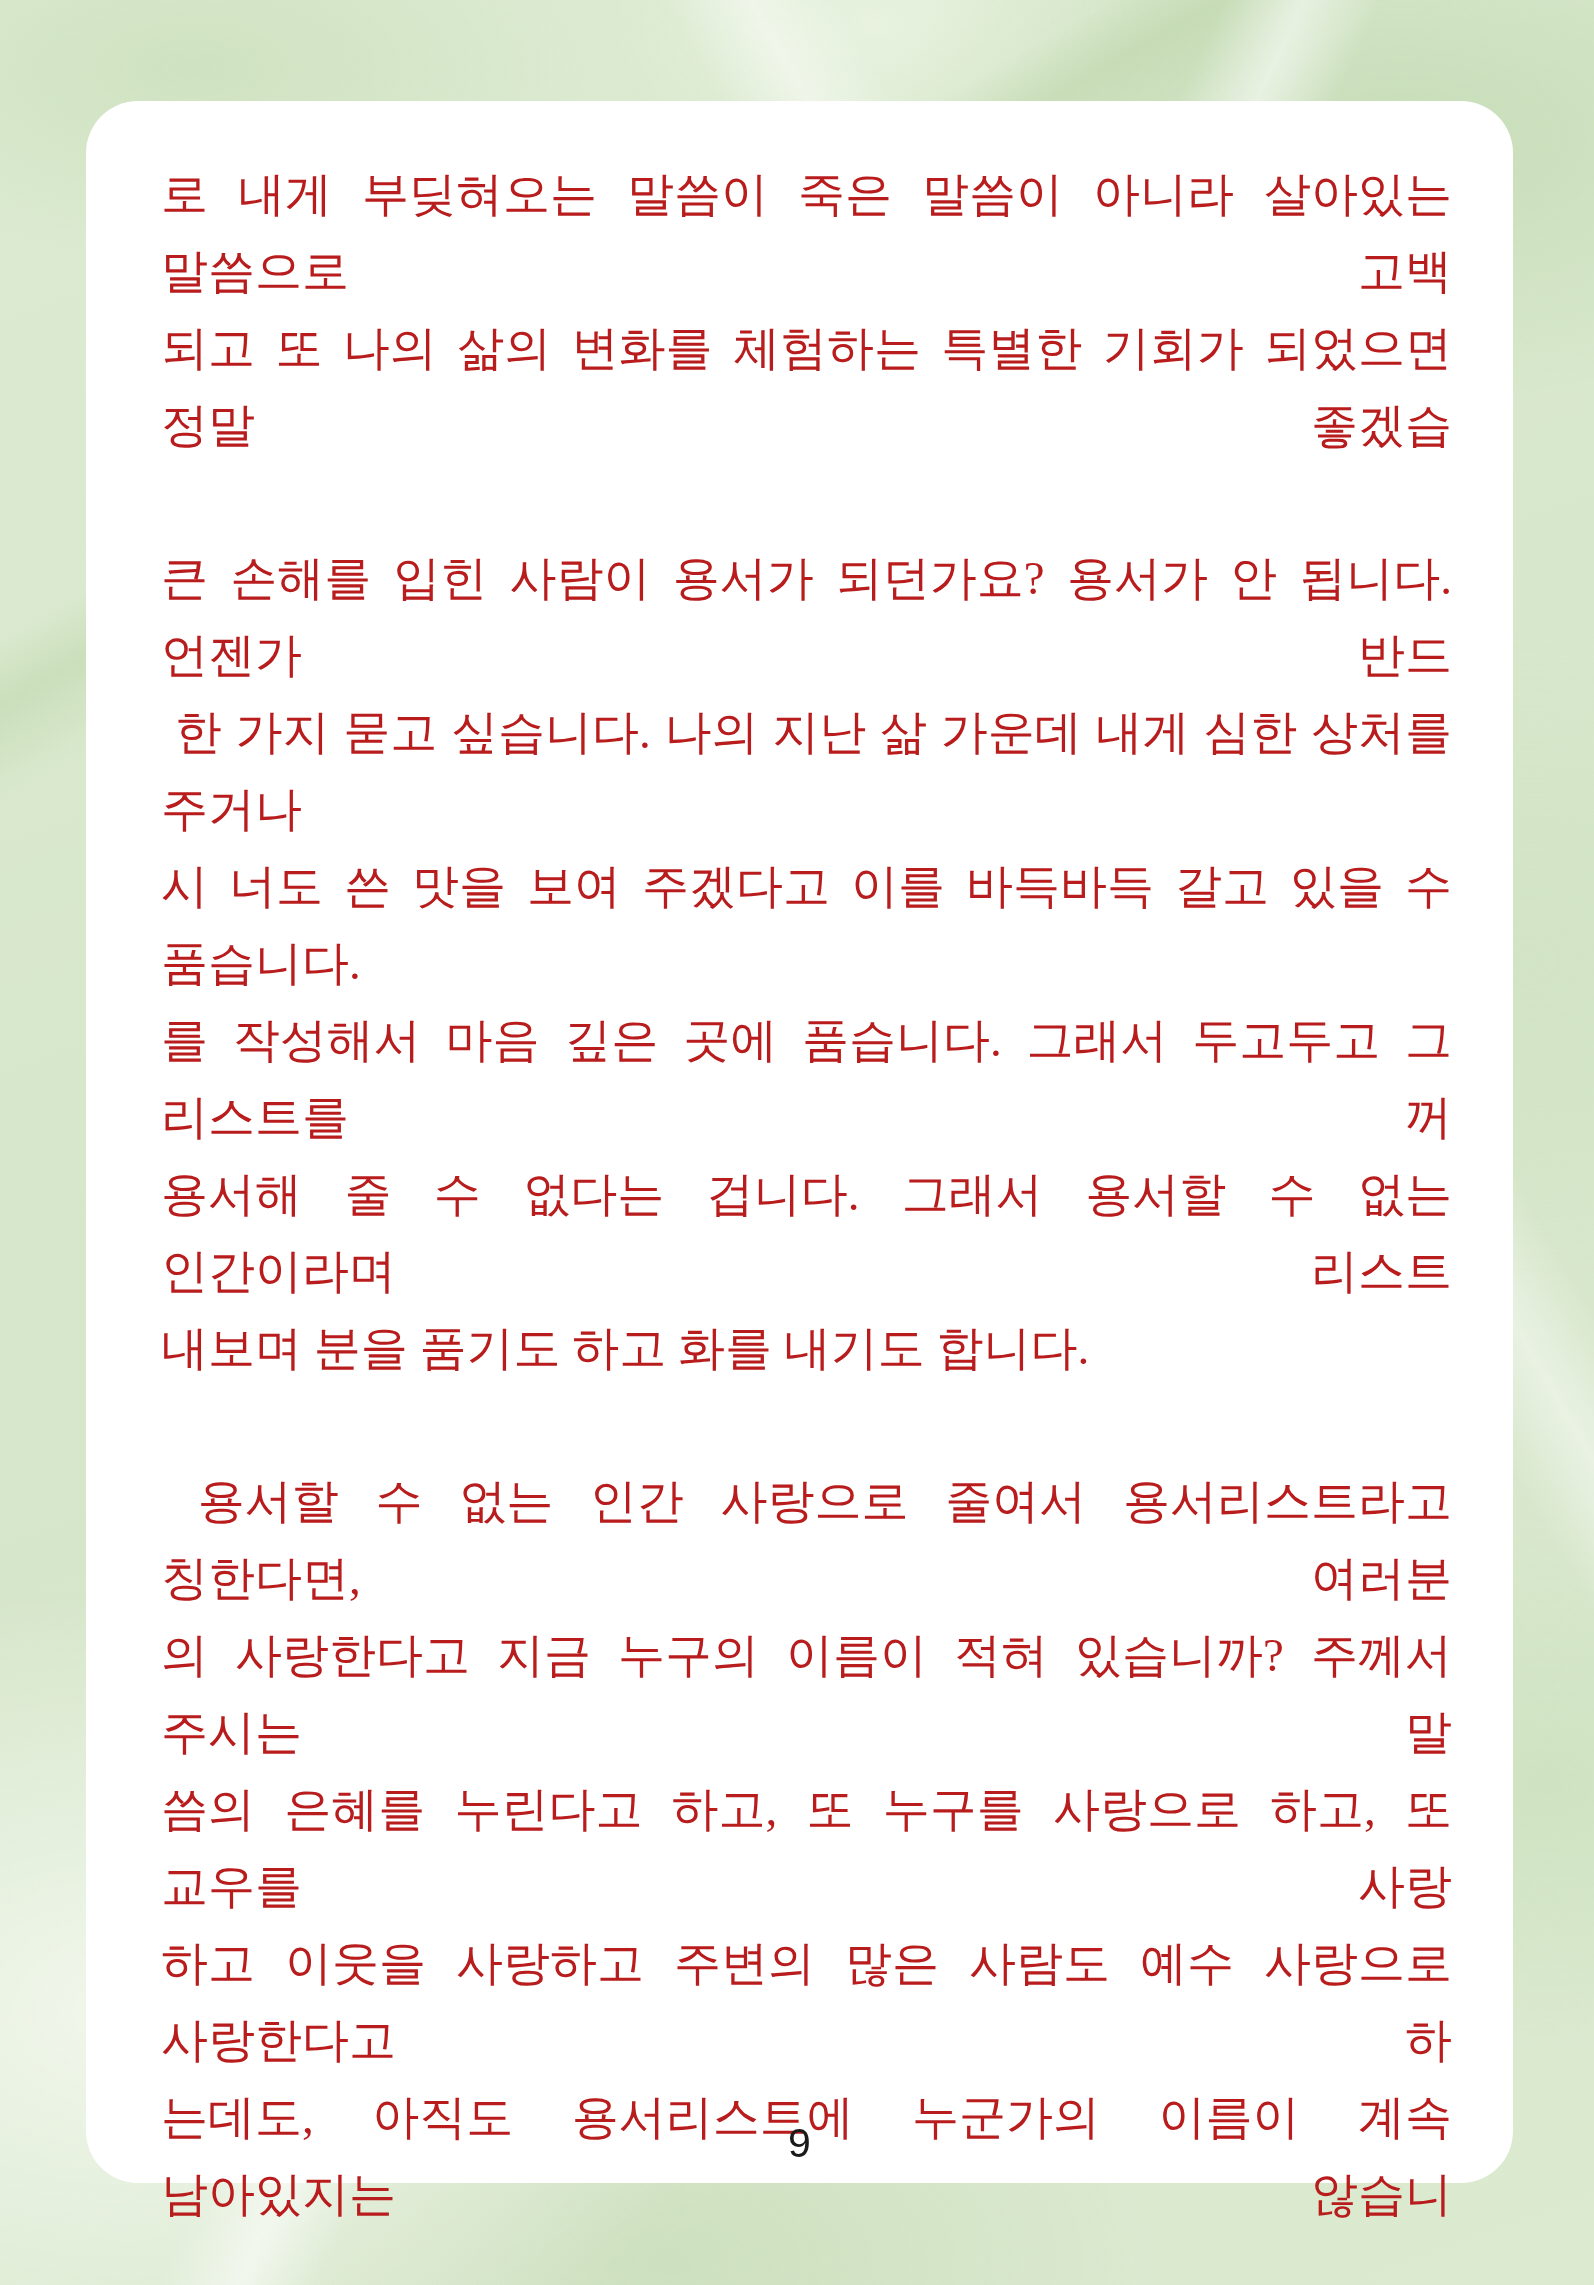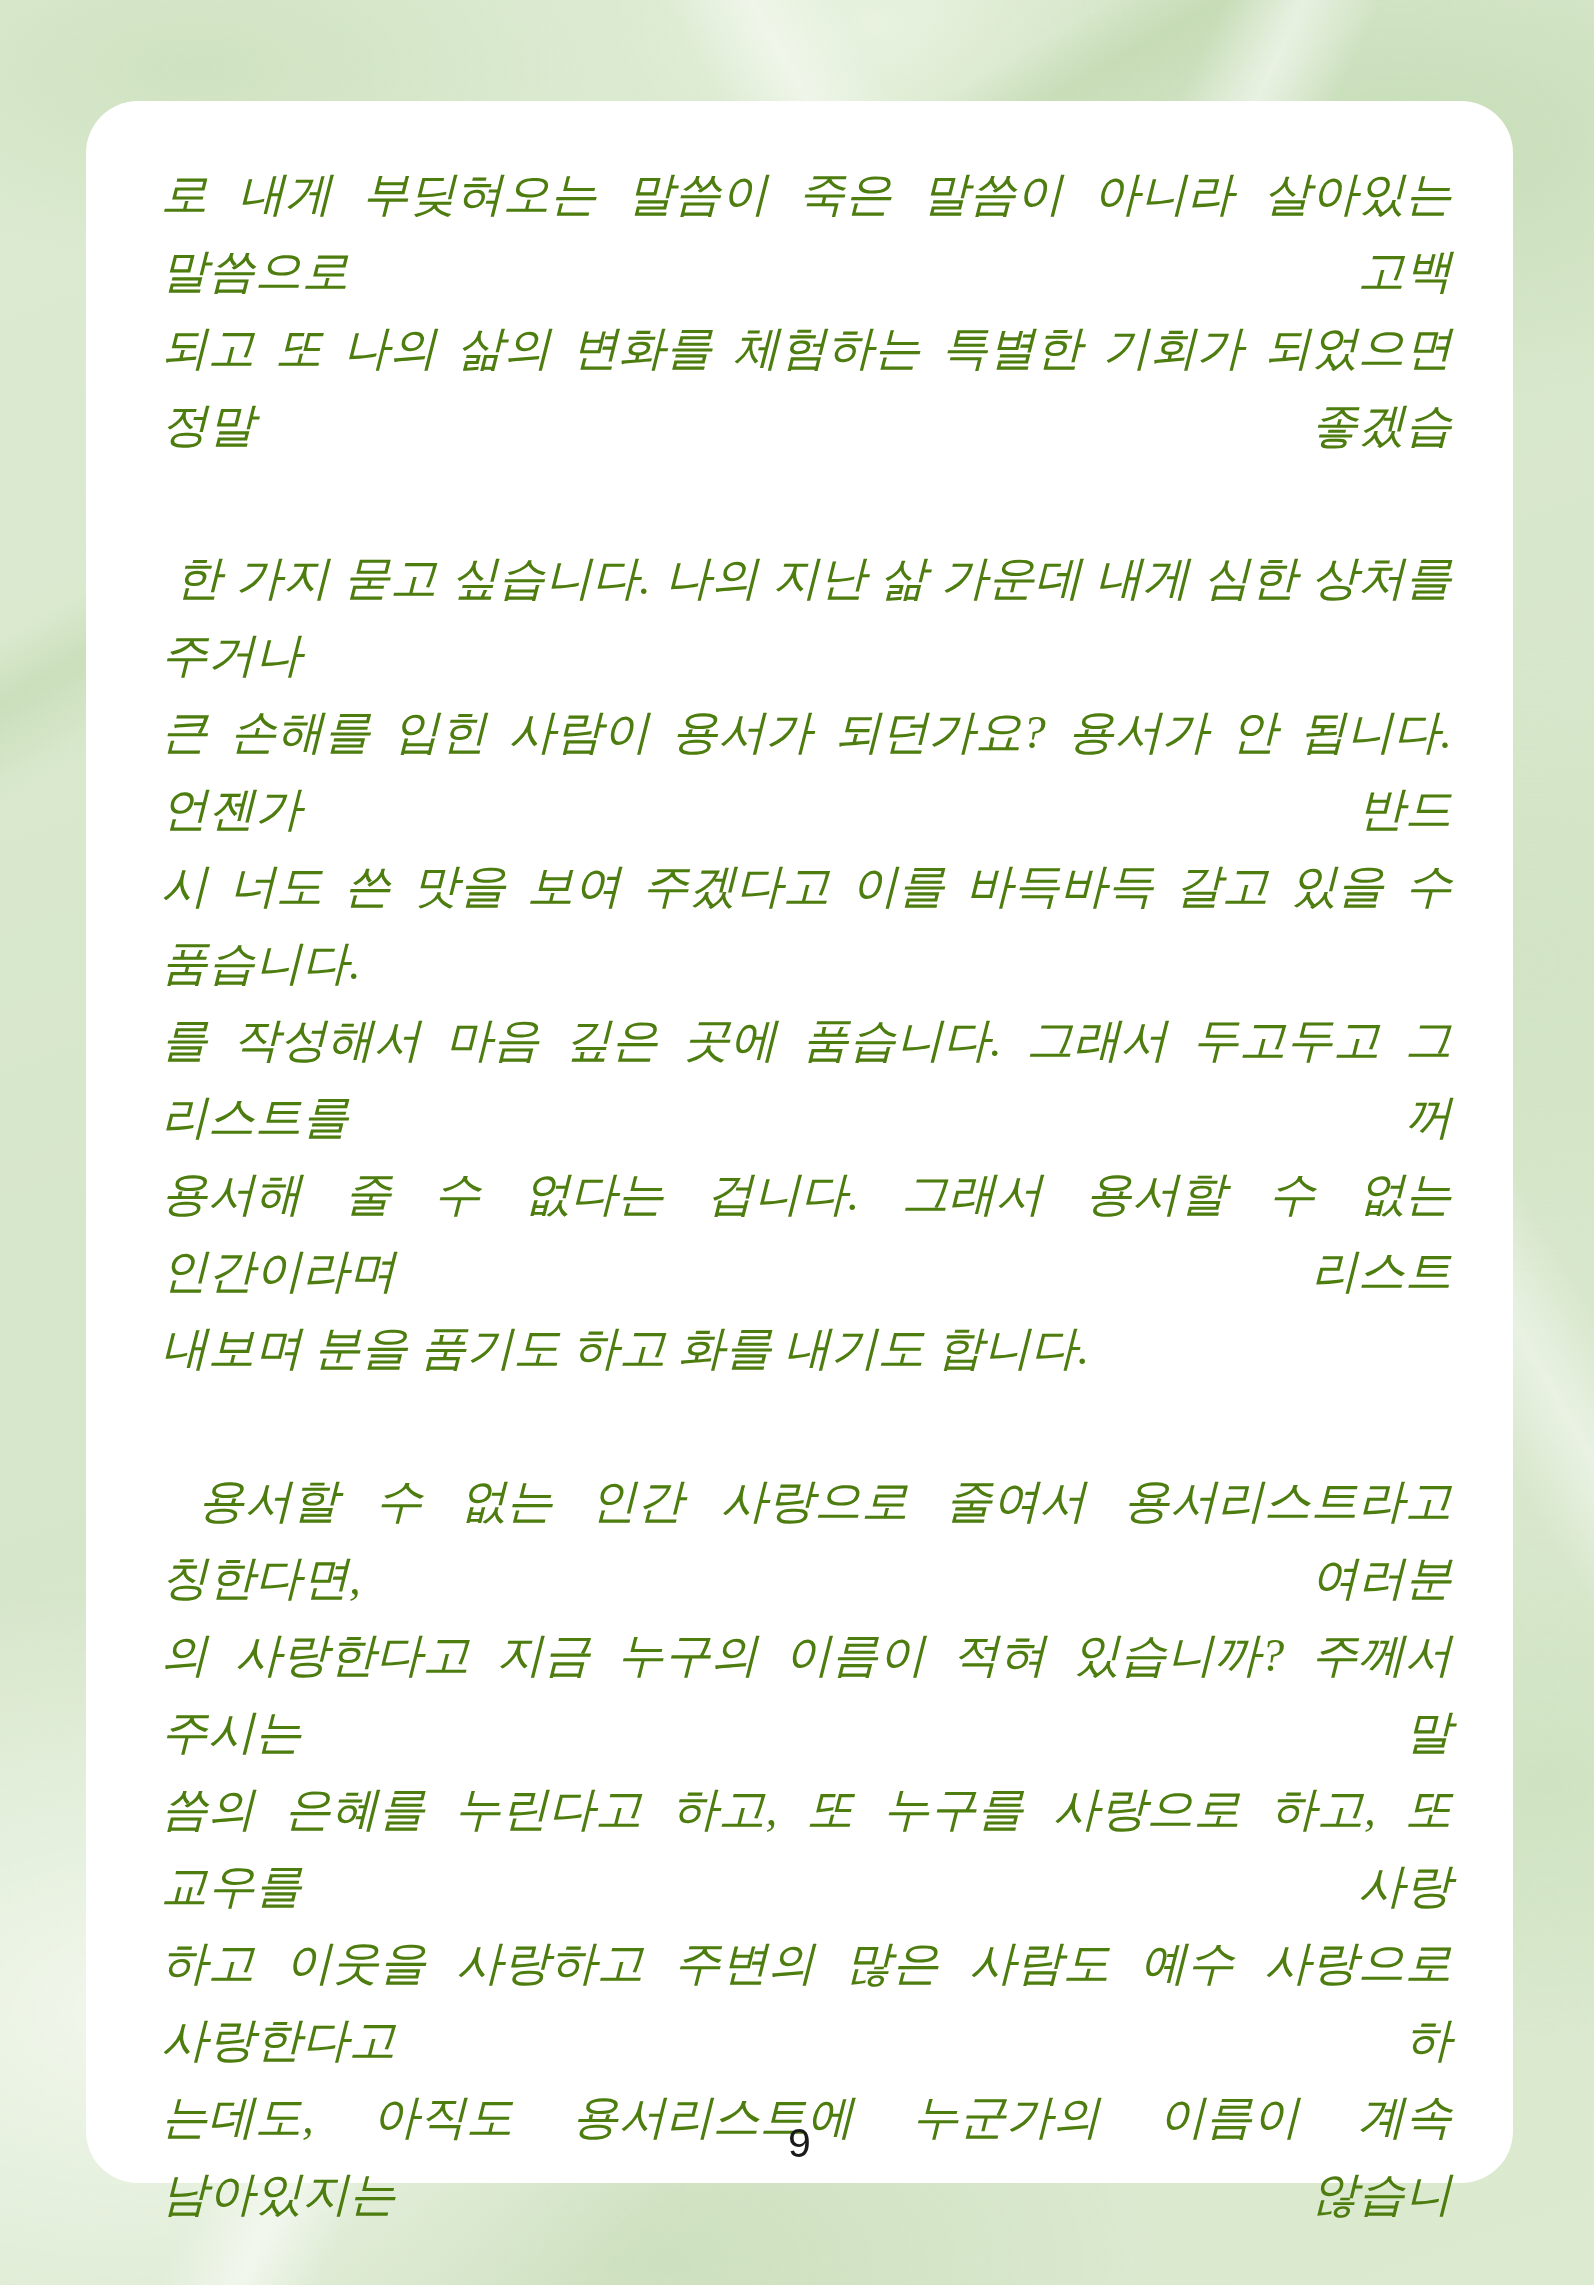--- a/index.html
+++ b/index.html
@@ -51,26 +51,25 @@
   .para {
     margin: 0 0 76px 0;
   }
   .para:last-child {
     margin-bottom: 0;
   }
   .line {
     font-family: "Liberation Serif", "DejaVu Serif", serif;
     font-size: 47px;
     line-height: 77px;
-    color: #4d7c0f;
+    color: #b91c1c;
     text-align: justify;
     text-align-last: justify;
     white-space: pre-wrap;
     word-break: keep-all;
-    font-style: italic;
   }
   .line.last {
     text-align-last: left;
   }
   .page-number {
     position: absolute;
     left: 0;
     right: 0;
     bottom: 16px;
     text-align: center;
@@ -83,22 +82,22 @@
 </head>
 <body>
 
 <div class="page-card">
   <div class="doc-body">
       <div class="para">
         <div class="line">로 내게 부딪혀오는 말씀이 죽은 말씀이 아니라 살아있는 말씀으로 고백</div>
         <div class="line">되고 또 나의 삶의 변화를 체험하는 특별한 기회가 되었으면 정말 좋겠습</div>
       </div>
       <div class="para">
+        <div class="line">큰 손해를 입힌 사람이 용서가 되던가요? 용서가 안 됩니다. 언젠가 반드</div>
         <div class="line"> 한 가지 묻고 싶습니다. 나의 지난 삶 가운데 내게 심한 상처를 주거나</div>
-        <div class="line">큰 손해를 입힌 사람이 용서가 되던가요? 용서가 안 됩니다. 언젠가 반드</div>
         <div class="line">시 너도 쓴 맛을 보여 주겠다고 이를 바득바득 갈고 있을 수 품습니다.</div>
         <div class="line">를 작성해서 마음 깊은 곳에 품습니다. 그래서 두고두고 그 리스트를 꺼</div>
         <div class="line">용서해 줄 수 없다는 겁니다. 그래서 용서할 수 없는 인간이라며 리스트</div>
         <div class="line last">내보며 분을 품기도 하고 화를 내기도 합니다.</div>
       </div>
       <div class="para">
         <div class="line"> 용서할 수 없는 인간 사랑으로 줄여서 용서리스트라고 칭한다면, 여러분</div>
         <div class="line">의 사랑한다고 지금 누구의 이름이 적혀 있습니까? 주께서 주시는 말</div>
         <div class="line">씀의 은혜를 누린다고 하고, 또 누구를 사랑으로 하고, 또 교우를 사랑</div>
         <div class="line">하고 이웃을 사랑하고 주변의 많은 사람도 예수 사랑으로 사랑한다고 하</div>

